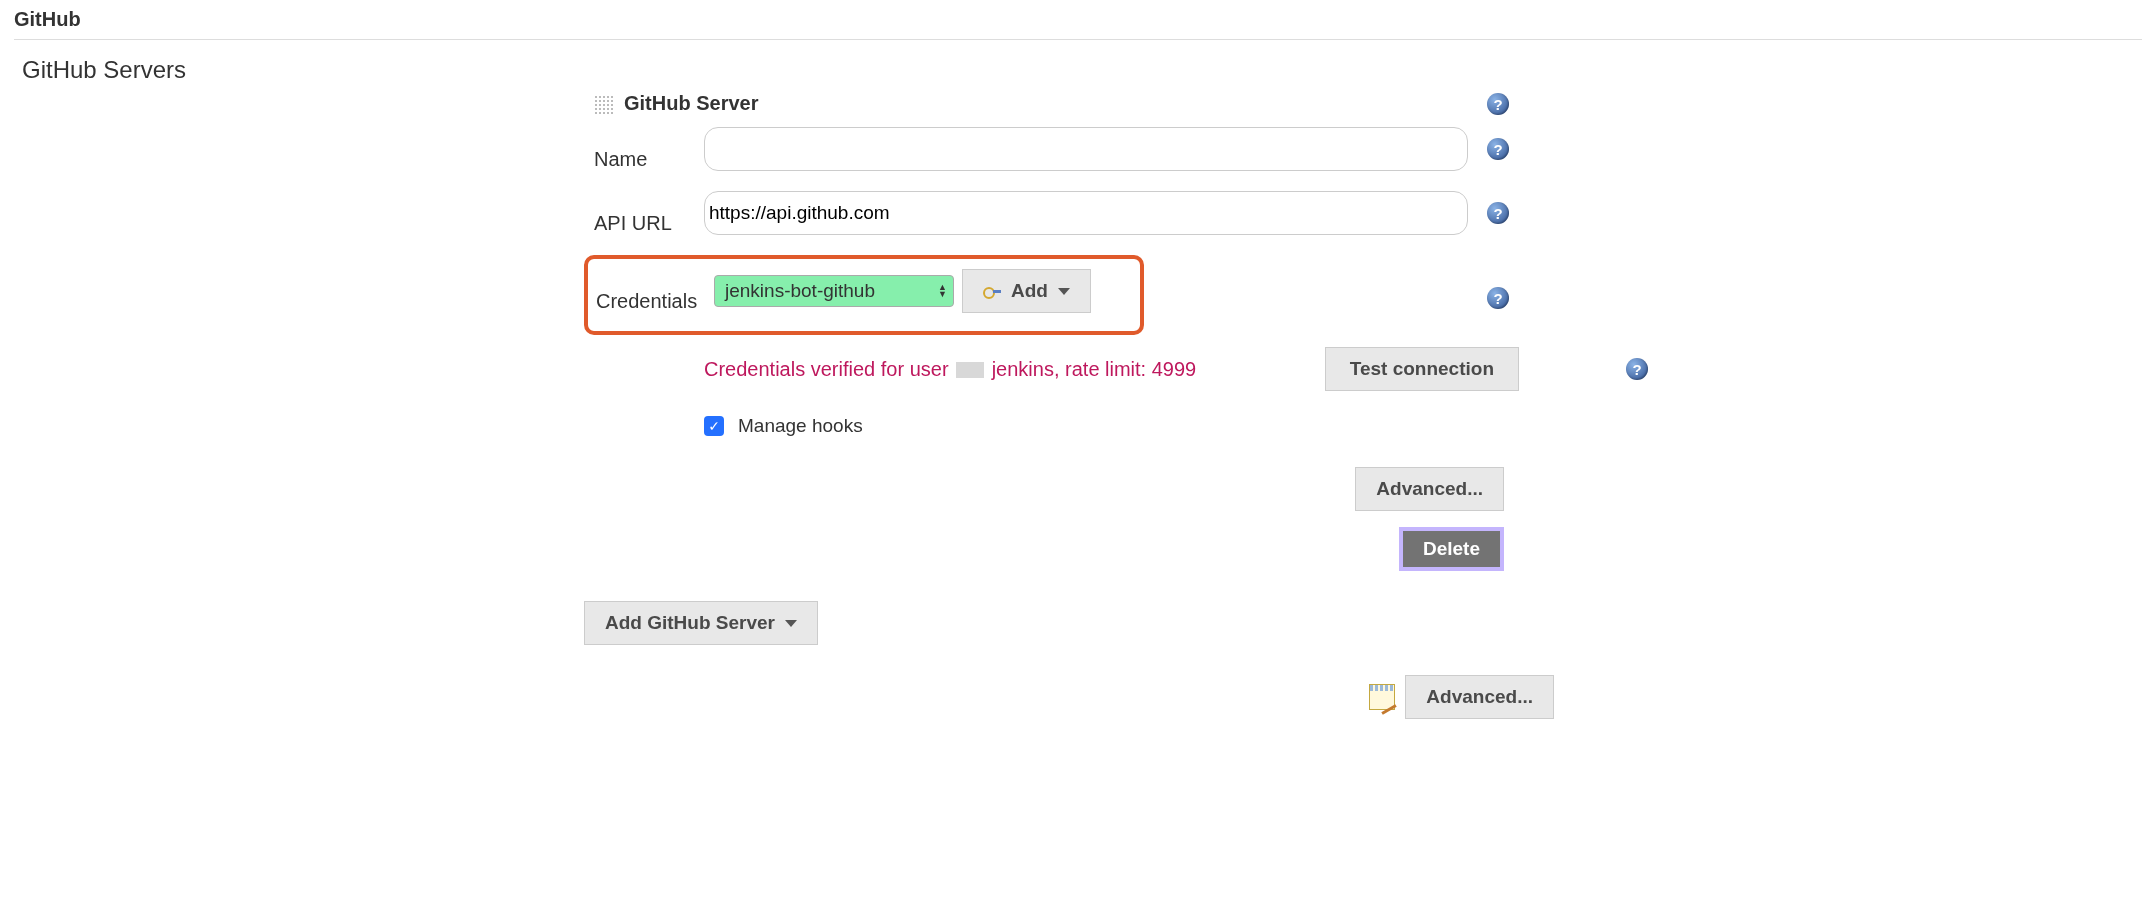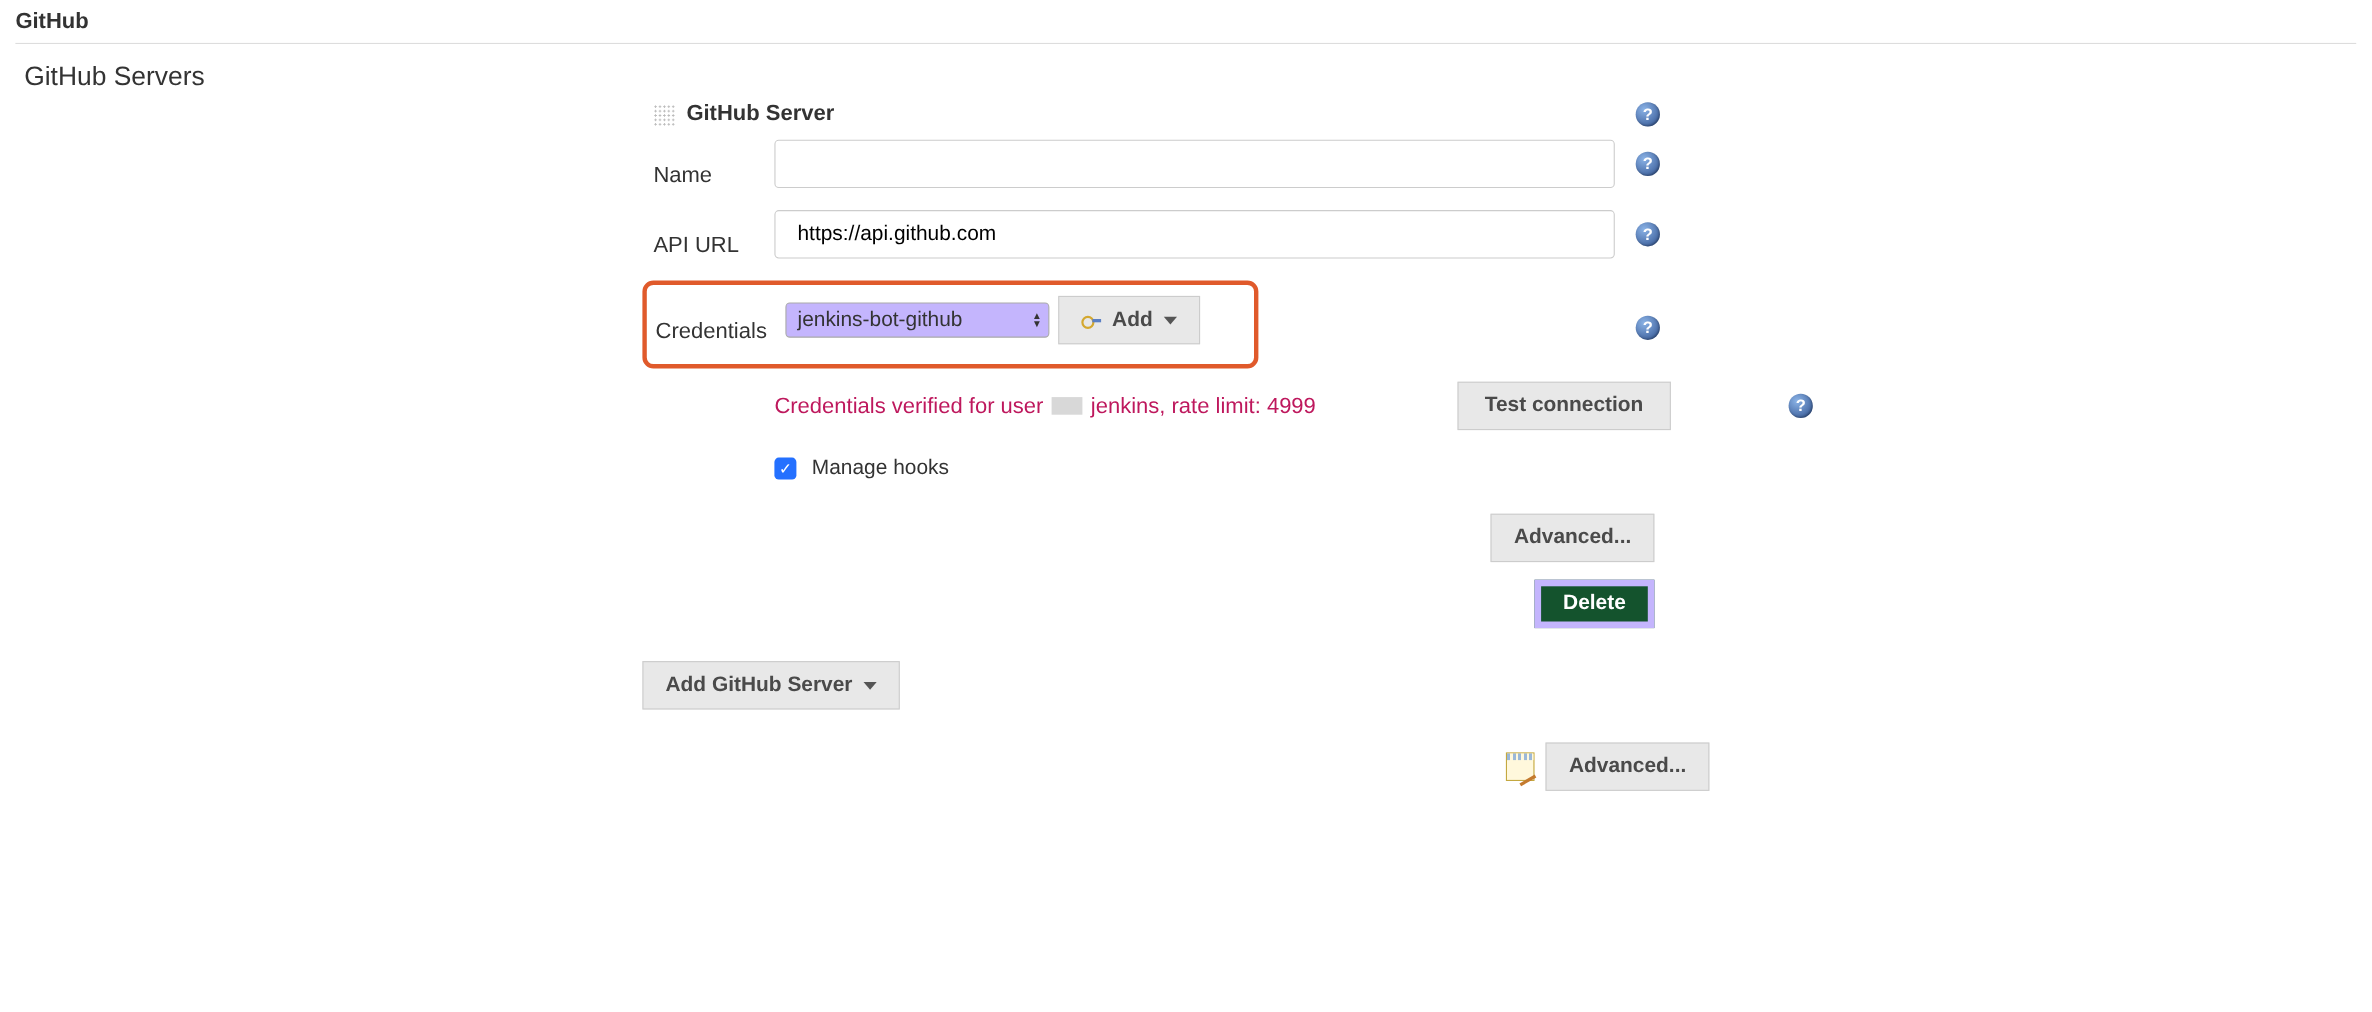--- a/index.html
+++ b/index.html
@@ -58,31 +58,31 @@
       flex-shrink: 0;
       font-size: 20px;
       color: #333;
       margin-top: 20px;
     }
     .text-input {
       flex: 1;
       max-width: 764px;
       height: 44px;
       border: 1px solid #ccc;
-      border-radius: 4px;
-      padding: 0 20px;
+      border-radius: 14px;
+      padding: 0 4px;
       font-size: 19px;
       font-family: inherit;
     }
     .select-wrap {
       position: relative;
       width: 240px;
       border: 1px solid #aaa;
       border-radius: 4px;
-      background: #c4b5fd;
+      background: #86efac;
       height: 32px;
       display: flex;
       align-items: center;
       padding: 0 24px 0 10px;
       font-size: 19px;
     }
     .select-arrows {
       position: absolute;
       right: 6px;
       top: 50%;
@@ -100,22 +100,22 @@
       font-size: 19px;
       font-weight: bold;
       color: #4a4a4a;
       cursor: pointer;
       display: inline-flex;
       align-items: center;
       gap: 10px;
       font-family: inherit;
     }
     .btn-danger {
-      background: #14532d;
-      border: 6px solid #c4b5fd;
+      background: #737373;
+      border: 4px solid #c4b5fd;
       color: #fff;
     }
     .help-icon {
       width: 22px;
       height: 22px;
       border-radius: 50%;
       background: radial-gradient(circle at 35% 30%, #8bb3e6, #2b4d8b);
       color: #fff;
       font-weight: bold;
       font-size: 15px;

